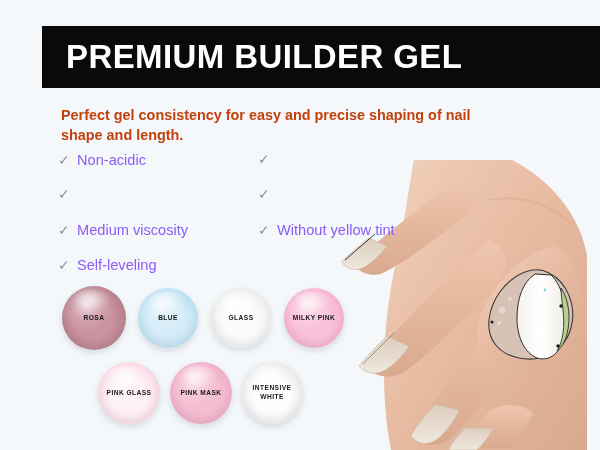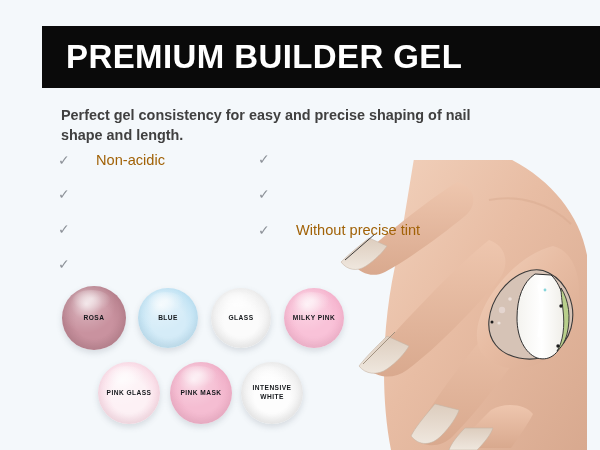--- a/index.html
+++ b/index.html
@@ -34,21 +34,21 @@
   }
 
   
   .subtitle {
     position:absolute;
     left:61px; top:105px;
     width:430px;
     font-size:14.4px;
     font-weight:bold;
     line-height:1.42;
-    color:#404040;
+    color:#c2410c;
   }
 
   
   .features { position:absolute; top:152px; left:0; width:600px; }
   .col { position:absolute; top:0; }
   .col-left  { left:58px;  width:200px; }
   .col-right { left:258px; width:240px; }
 
   .feat {
     display:flex;
@@ -58,22 +58,21 @@
   }
   .feat .check {
     color:#8d9299;
     font-size:14px;
     width:19px;
     flex:0 0 19px;
     line-height:1;
   }
   .feat .feat-label {
     font-size:14.6px;
-    color:#a16207;
-    margin-left:19px;
+    color:#8b5cf6;
   }
 
   
   .swatches { position:absolute; left:0; top:0; width:600px; height:450px; }
   .swatch {
     position:absolute;
     border-radius:50%;
     display:flex;
     align-items:center;
     justify-content:center;
@@ -186,36 +185,38 @@
     <div class="col col-left">
       <div class="feat">
         <span class="check" style="color: rgb(141, 146, 153);">✓</span>
         <span class="feat-label">Non-acidic</span>
       </div>
       <div class="feat">
         <span class="check" style="color: rgb(141, 146, 153);">✓</span>
       </div>
       <div class="feat">
         <span class="check" style="color: rgb(141, 146, 153);">✓</span>
-      </div>
-      <div class="feat">
-        <span class="check" style="color: rgb(141, 146, 153);">✓</span>
+        <span class="feat-label">Medium viscosity</span>
+      </div>
+      <div class="feat">
+        <span class="check" style="color: rgb(141, 146, 153);">✓</span>
+        <span class="feat-label">Self-leveling</span>
       </div>
     </div>
 
     <div class="col col-right">
       <div class="feat">
         <span class="check" style="color: rgb(141, 146, 153);">✓</span>
       </div>
       <div class="feat">
         <span class="check" style="color: rgb(141, 146, 153);">✓</span>
       </div>
       <div class="feat">
         <span class="check" style="color: rgb(141, 146, 153);">✓</span>
-        <span class="feat-label">Without precise tint</span>
+        <span class="feat-label">Without yellow tint</span>
       </div>
     </div>
 
   </div>
 
   <div class="swatches">
 
     <div class="swatch" style="left: 62px; top: 286px; width: 64px; height: 64px; background: radial-gradient(circle at 38% 28%, rgba(255, 255, 255, 0.7) 0%, rgba(255, 255, 255, 0.16) 26%, rgba(255, 255, 255, 0) 48%), radial-gradient(circle at 50% 55%, rgb(201, 146, 159) 38%, rgb(169, 115, 127) 100%); box-shadow: rgba(80, 90, 105, 0.18) 0px 3px 6px, rgba(0, 0, 0, 0.06) 0px -5px 9px inset;">
       <span class="sw-gloss"></span>
       <span class="sw-label">ROSA</span>

